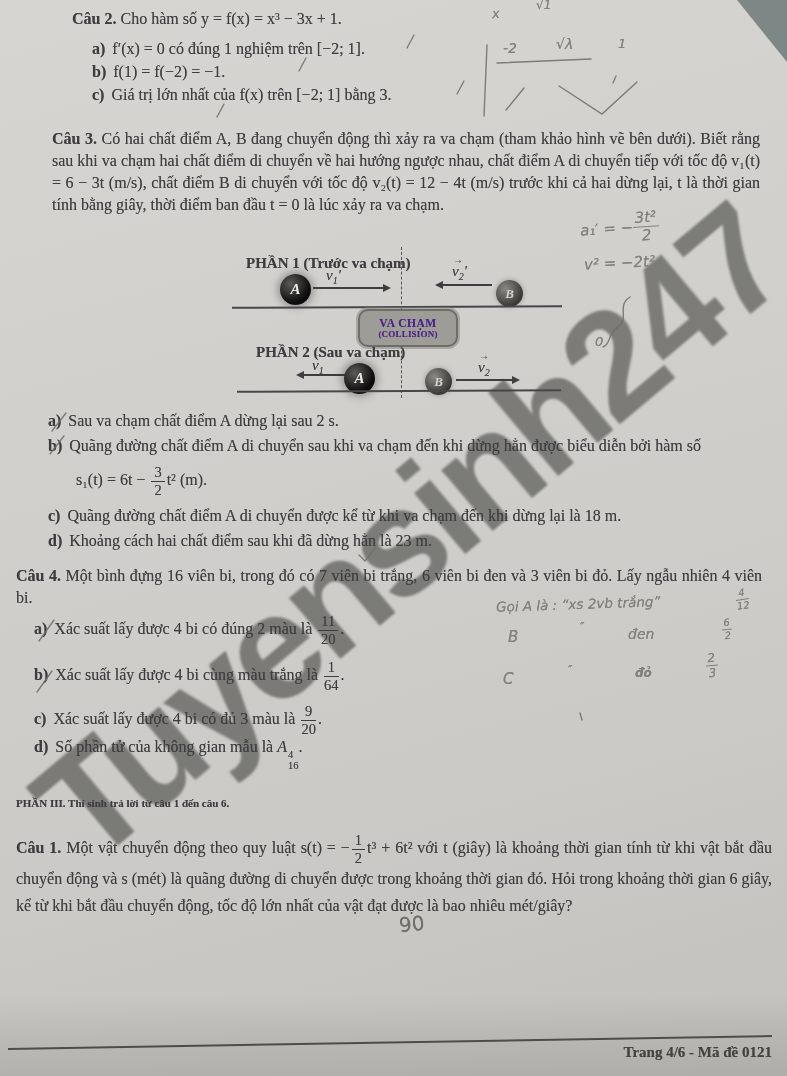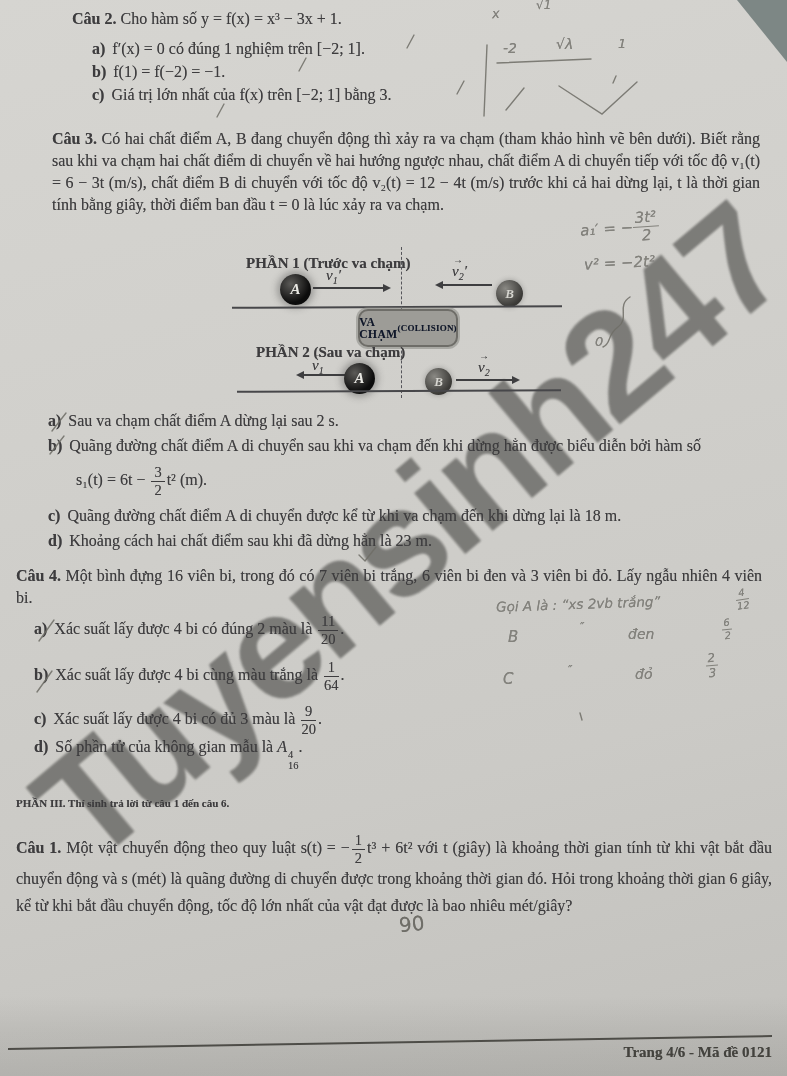--- a/index.html
+++ b/index.html
@@ -31,22 +31,22 @@
         border-top:4.3px solid transparent;border-bottom:4.3px solid transparent;}
   .harrow.left::before{content:"";position:absolute;left:-2px;top:-3.4px;border-right:8px solid #3e3e40;
         border-top:4.3px solid transparent;border-bottom:4.3px solid transparent;}
   .vec{position:absolute;font-size:15px;font-style:italic;line-height:1;}
   .vec .vec-arr{position:absolute;left:1px;top:-9px;font-size:10px;font-style:normal;}
   .vec sub{font-size:10px;}
   .dash-line{position:absolute;width:0;border-left:1.6px dashed #55555a;}
   .gline{position:absolute;height:1.6px;background:#47474a;}
   .dtitle{position:absolute;font-weight:bold;font-size:15px;white-space:nowrap;}
   .stamp{position:absolute;background:#9d9c97;border:2px solid #6e6d68;border-radius:10px;
-         box-shadow:0 0 0 2px rgba(130,129,124,.5);display:flex;flex-direction:row;align-items:center;
-         justify-content:center;color:#0f172a;}
+         box-shadow:0 0 0 2px rgba(130,129,124,.5);display:flex;flex-direction:column;align-items:center;
+         justify-content:center;color:#4c1d95;}
   .stamp .s1{font-weight:bold;font-size:11.5px;letter-spacing:.5px;line-height:12px;}
   .stamp .s2{font-weight:bold;font-size:9px;letter-spacing:.2px;line-height:11px;text-align:center;}
   
   .hw{position:absolute;font-family:"DejaVu Sans",sans-serif;font-style:italic;color:#83827c;white-space:nowrap;}
   .hwfrac{display:inline-block;vertical-align:middle;text-align:center;line-height:1;}
   .hwfrac .num{display:block;border-bottom:1.2px solid #83827c;padding:0 2px 1px;}
   .hwfrac .den{display:block;padding-top:1px;}
   
   .wm{position:absolute;left:58px;top:742px;line-height:150px;font:700 150px "Liberation Sans",sans-serif;
       color:rgba(104,103,97,.28);transform:rotate(-40deg);transform-origin:left center;
@@ -194,21 +194,21 @@
     <span class="hwfrac"><span class="num">4</span><span class="den">12</span></span>
   </div>
   <div class="hw" style="left:508px;top:628px;font-size:15px;">B</div>
   <div class="hw" style="left:580px;top:620px;font-size:12px;">″</div>
   <div class="hw" style="left:628px;top:626px;font-size:14px;">đen</div>
   <div class="hw" style="left:722px;top:618px;font-size:10px;transform:rotate(-6deg);">
     <span class="hwfrac"><span class="num">6</span><span class="den">2</span></span>
   </div>
   <div class="hw" style="left:503px;top:670px;font-size:15px;">C</div>
   <div class="hw" style="left:568px;top:663px;font-size:12px;">″</div>
-  <div class="hw" style="left:635px;top:666px;font-size:14px;">đỏ</div>
+  <div class="hw" style="left:635px;top:666px;font-size:12px;font-weight:bold;">đỏ</div>
   <div class="hw" style="left:706px;top:652px;font-size:12px;transform:rotate(-5deg);">
     <span class="hwfrac"><span class="num">2</span><span class="den">3</span></span>
   </div>
   <div class="hw" style="left:399px;top:912px;font-size:20px;transform:rotate(-6deg);font-style:normal;color:#6f6e68;">90</div>
 
   <svg class="strokes" width="787" height="1076">
     <g stroke="#6e6d66" stroke-width="1.4" fill="none" stroke-linecap="round" opacity="0.85">
       <path d="M487,45 L484,116"></path>
       <path d="M497,63 L591,59"></path>
       <path d="M506,110 L524,88"></path>

